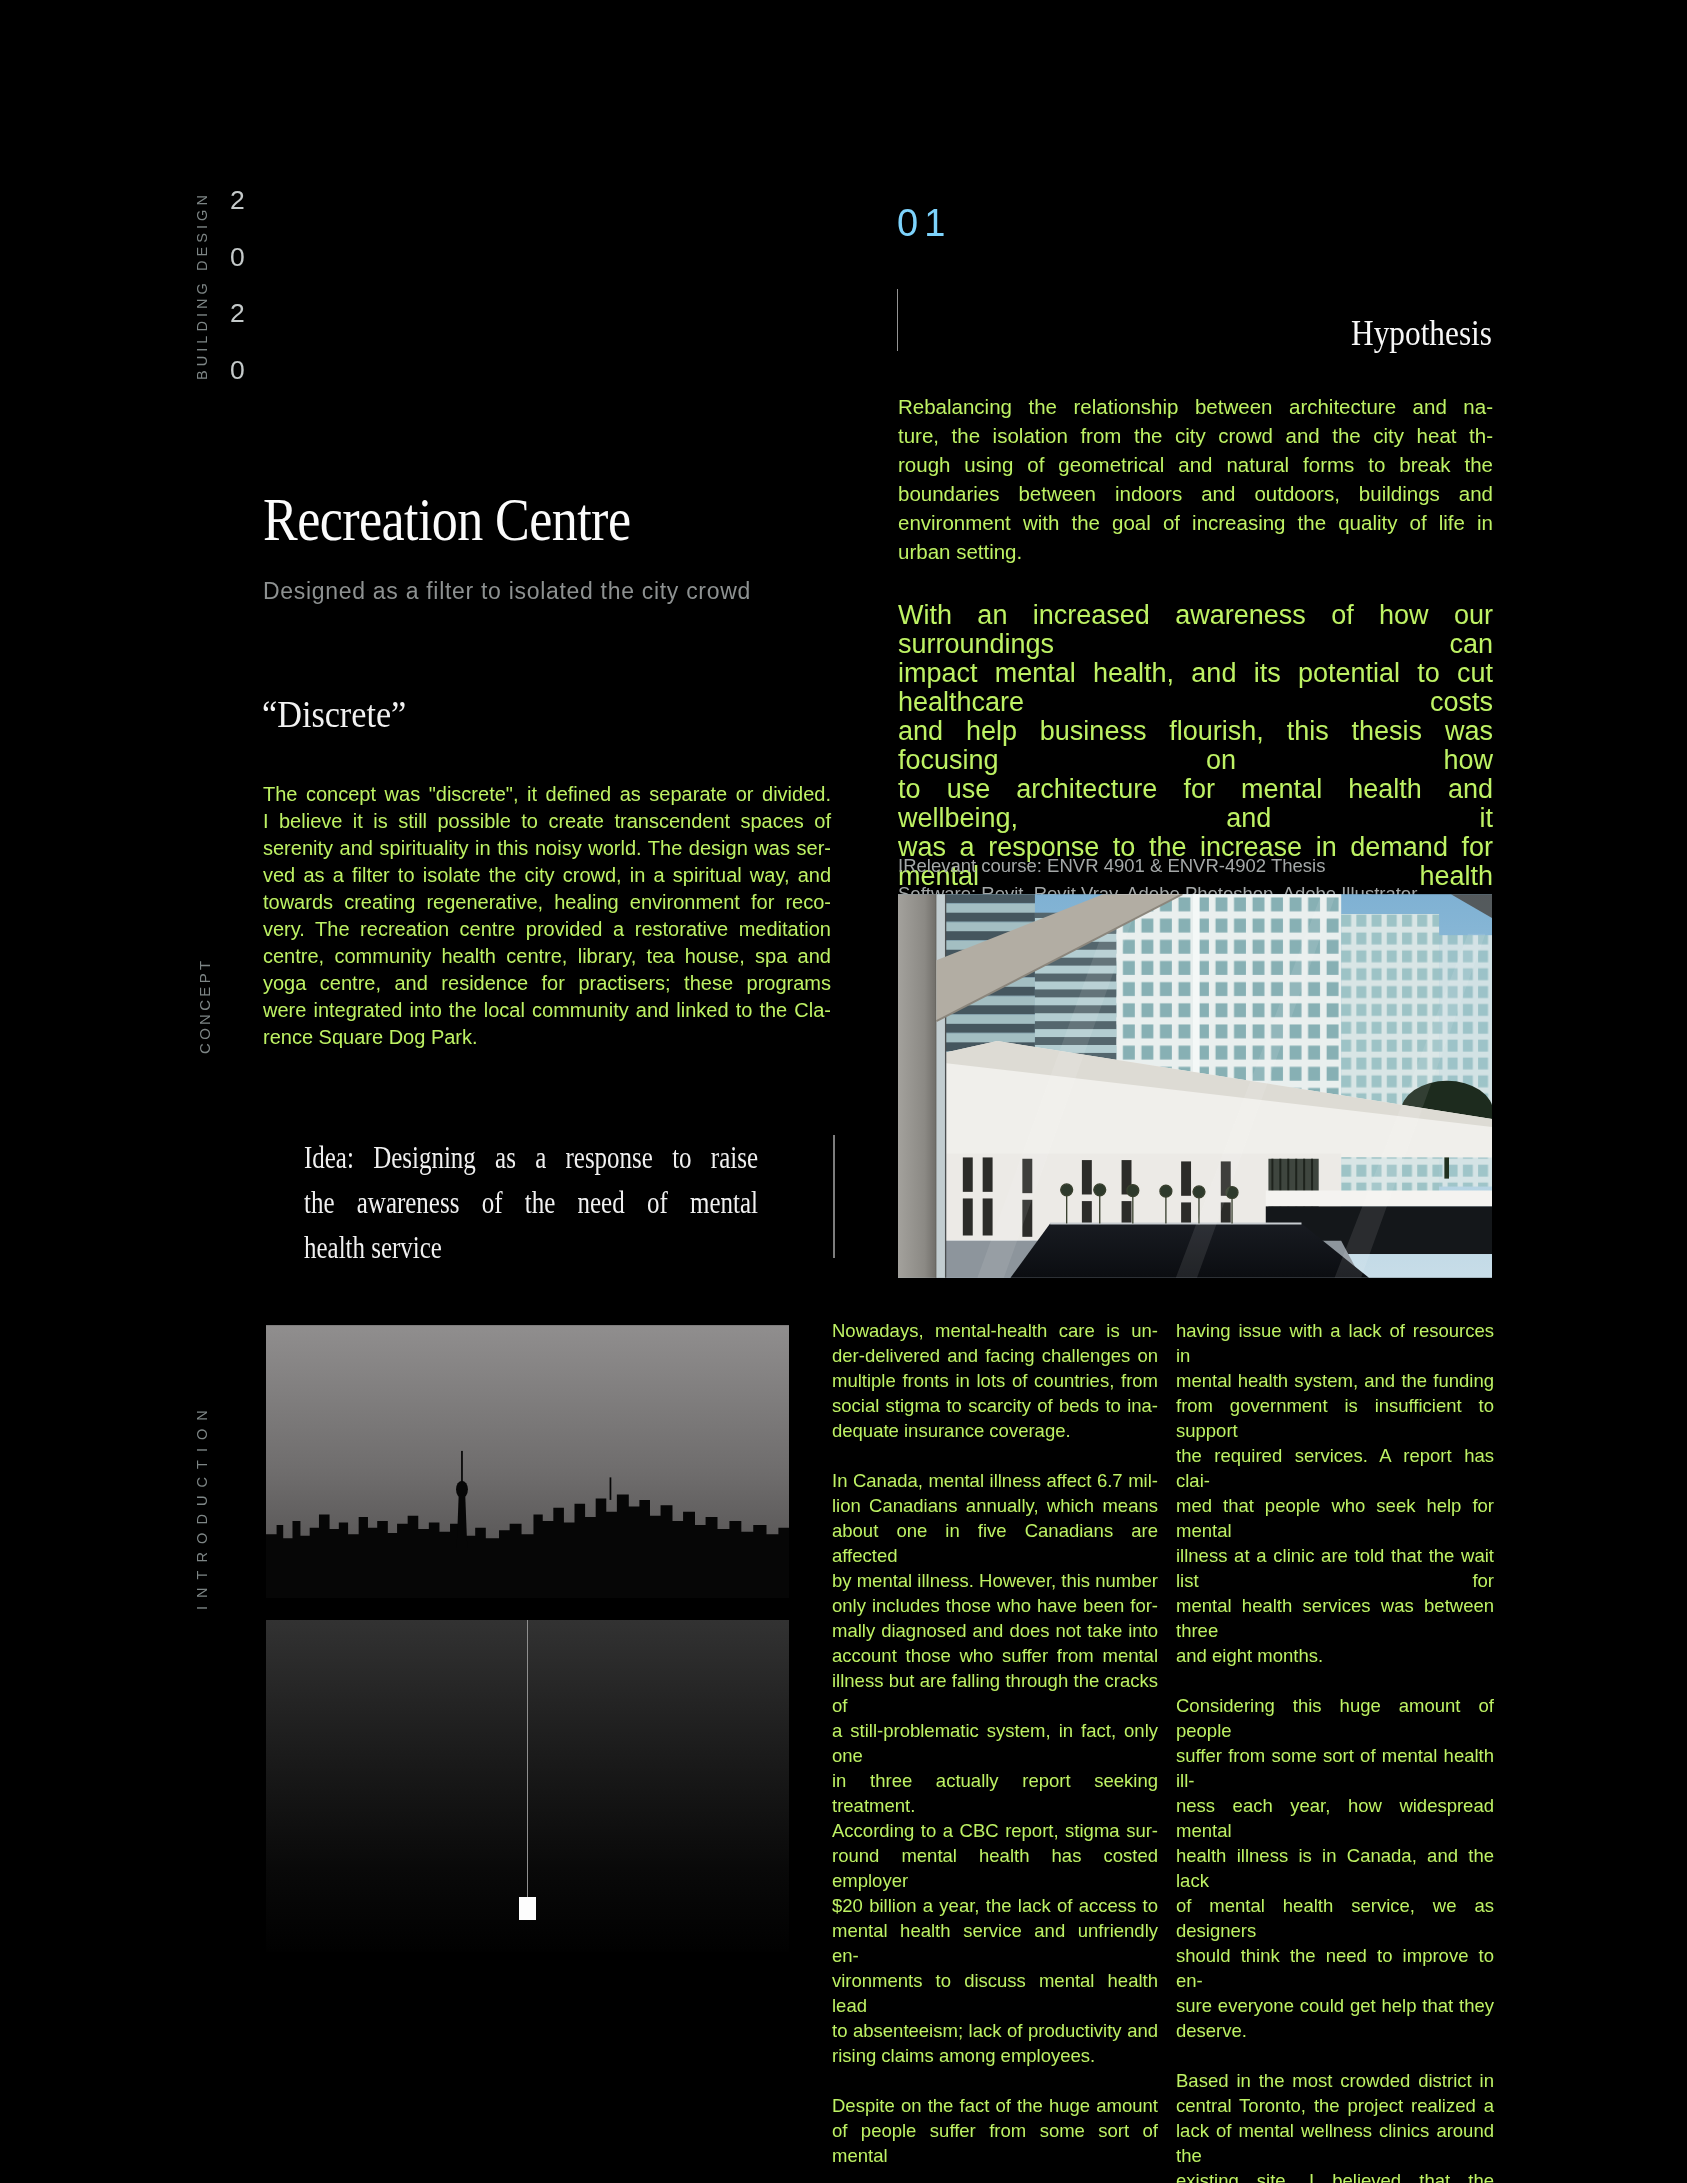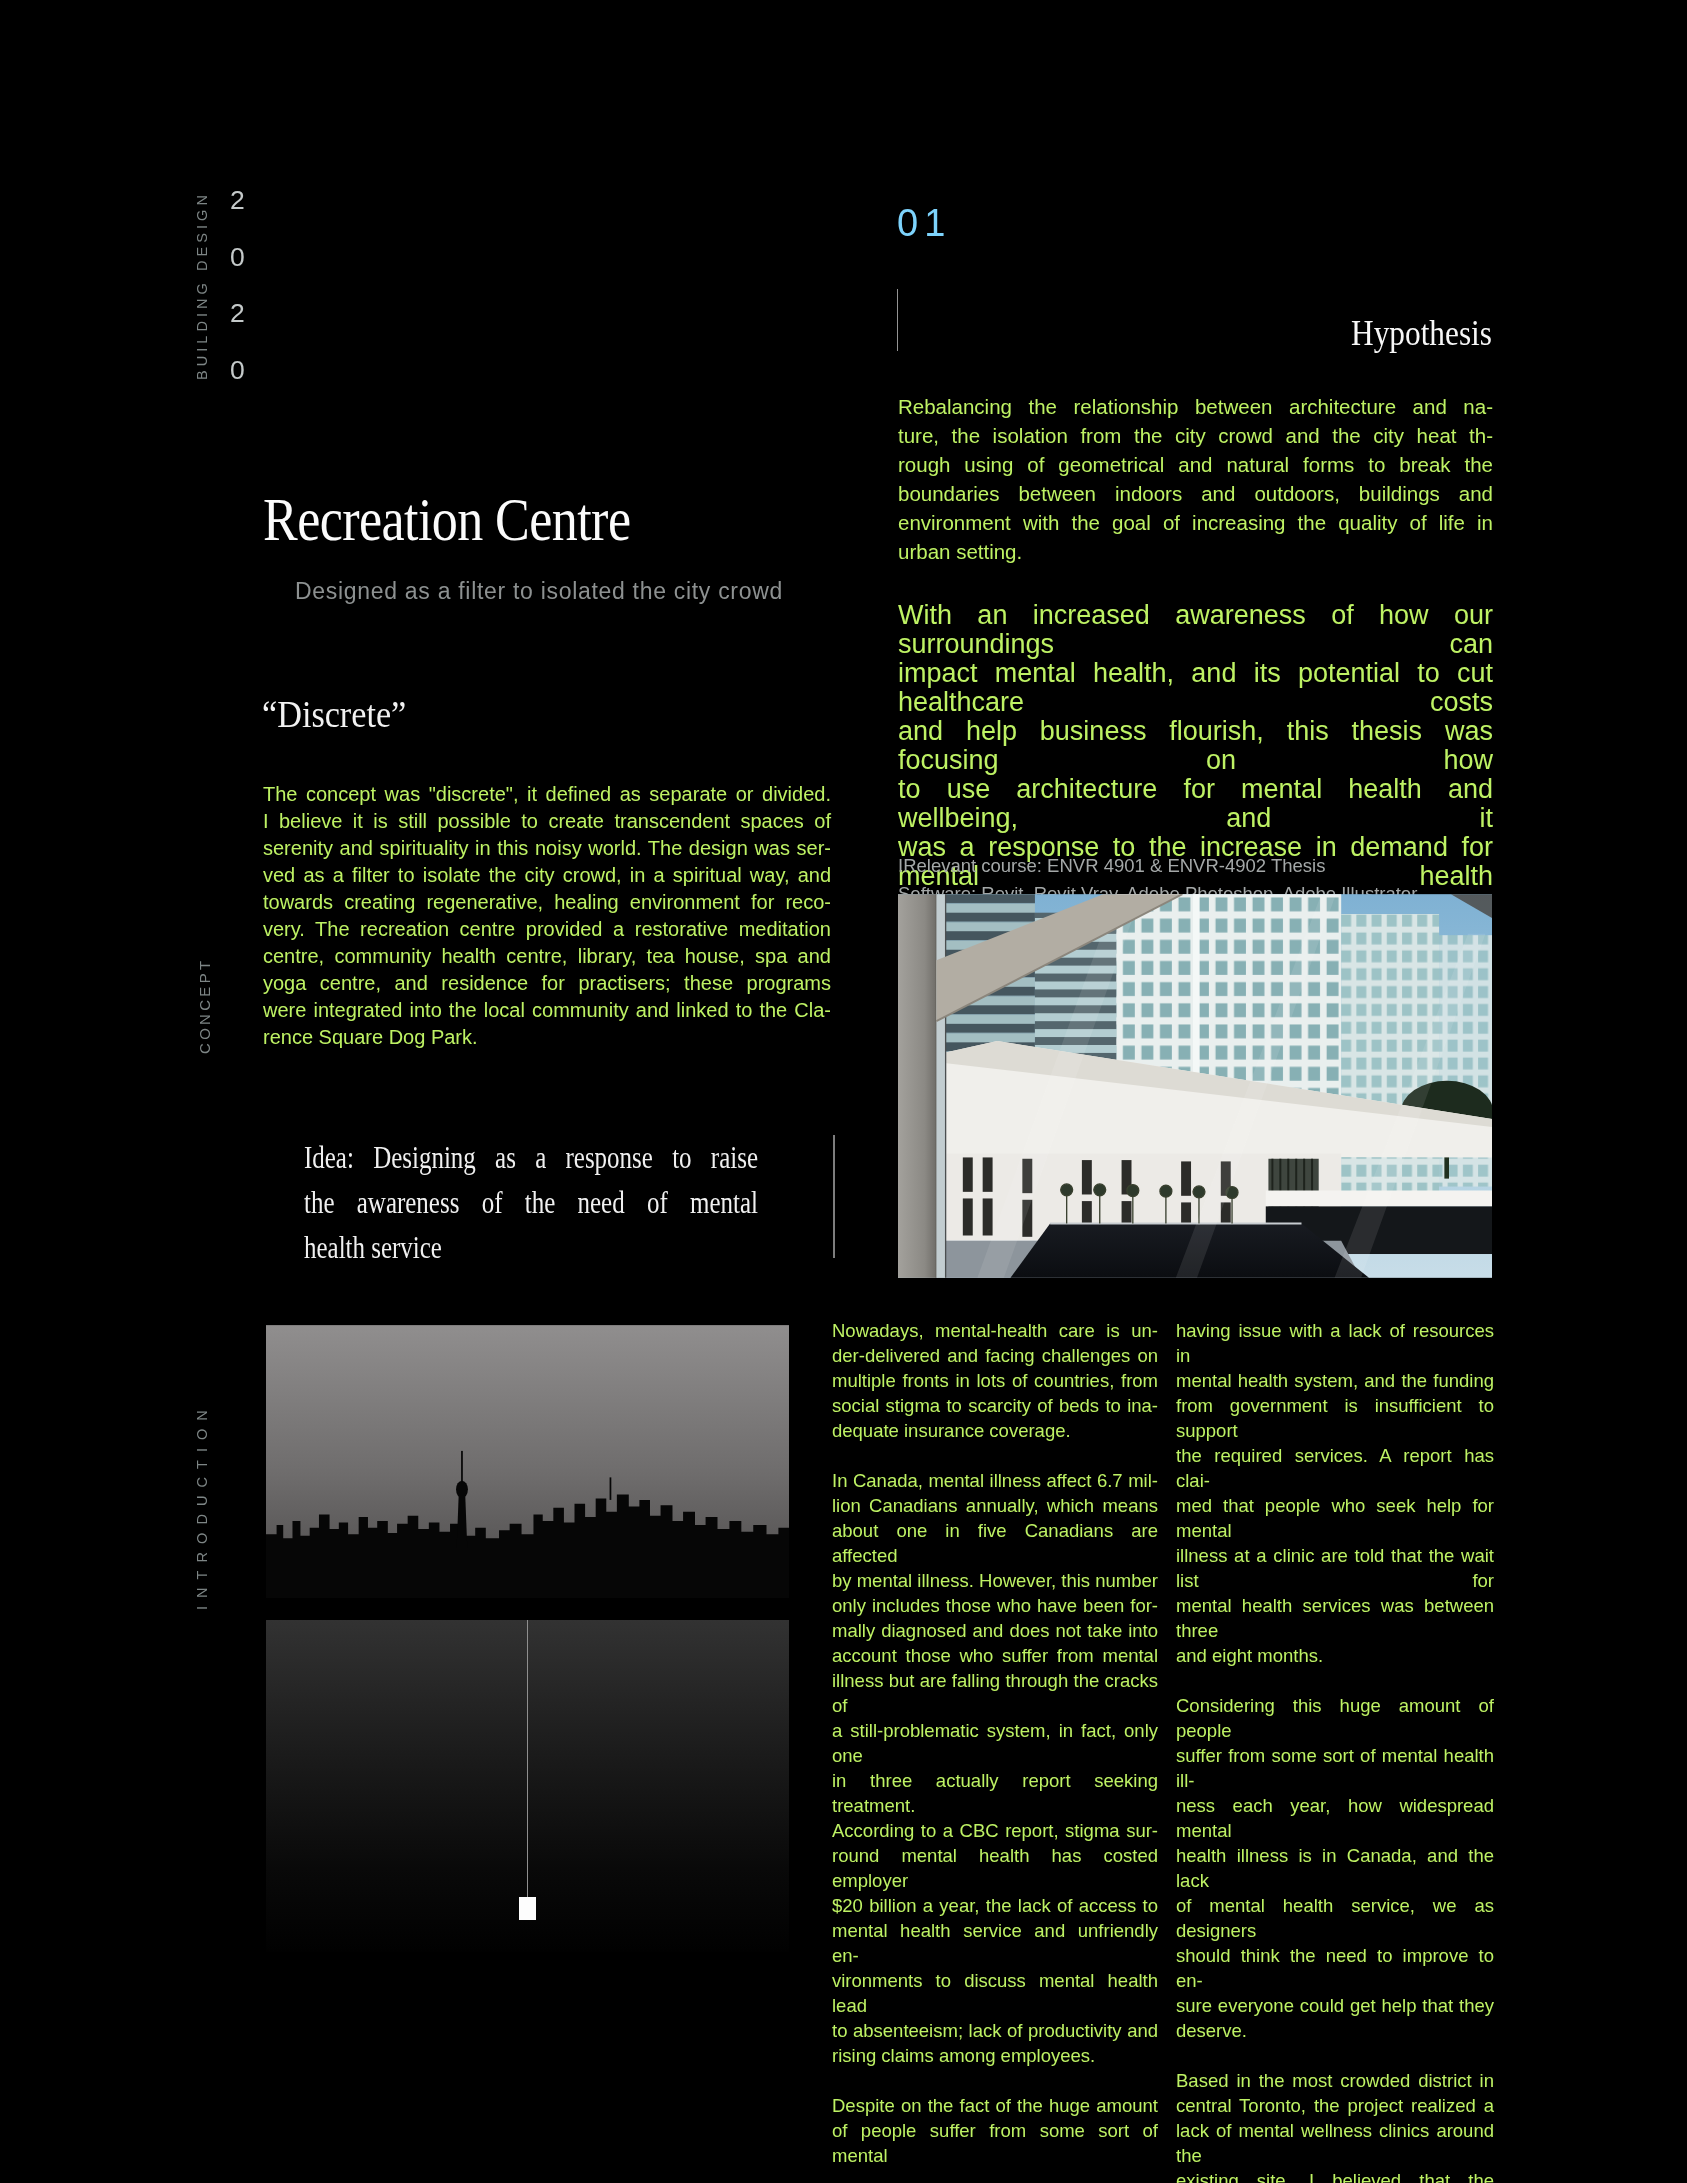--- a/index.html
+++ b/index.html
@@ -15,21 +15,21 @@
   #intro-label{left:194px;top:1343px;height:267px;font-size:14.6px;letter-spacing:8px;}
   #year{left:230px;top:187px;height:196px;width:29px;display:flex;flex-direction:column;
         justify-content:space-between;align-items:flex-start;color:#c4c9c9;font-size:26.5px;
         font-weight:100;line-height:1;}
 
   
   .serif{font-family:"Liberation Serif","DejaVu Serif",serif;font-weight:400;color:#f7f7f7;}
   #hero-title{left:263px;top:487px;font-size:62px;line-height:65px;letter-spacing:-0.7px;
               transform:scaleX(.84);transform-origin:left top;white-space:nowrap;color:#fbfbfb;}
   #hero-subtitle{left:263px;top:578px;font-size:23px;font-weight:100;color:#8d9191;
-                 letter-spacing:0.7px;white-space:nowrap;margin-left:32px;}
+                 letter-spacing:0.7px;white-space:nowrap;}
   #discrete{left:262px;top:692px;font-size:38px;transform:scaleX(.9);transform-origin:left top;
             color:#f2f2f2;white-space:nowrap;}
   #idea-quote{left:304px;top:1135px;width:582px;font-size:32px;line-height:45px;
               transform:scaleX(.78);transform-origin:left top;color:#f0f0f0;}
   #idea-rule{left:833px;top:1135px;width:2px;height:123px;background:#7d7d7d;}
 
   #num01{left:897px;top:202px;font-size:38px;font-weight:100;letter-spacing:6px;color:#7dd3fc;}
   #rule01{left:897px;top:289px;width:1.3px;height:62px;background:#949494;}
   #hyp-heading{left:897px;top:312px;width:595px;text-align:right;font-size:36px;
                transform:scaleX(.87);transform-origin:right top;color:#f7f7f7;}

